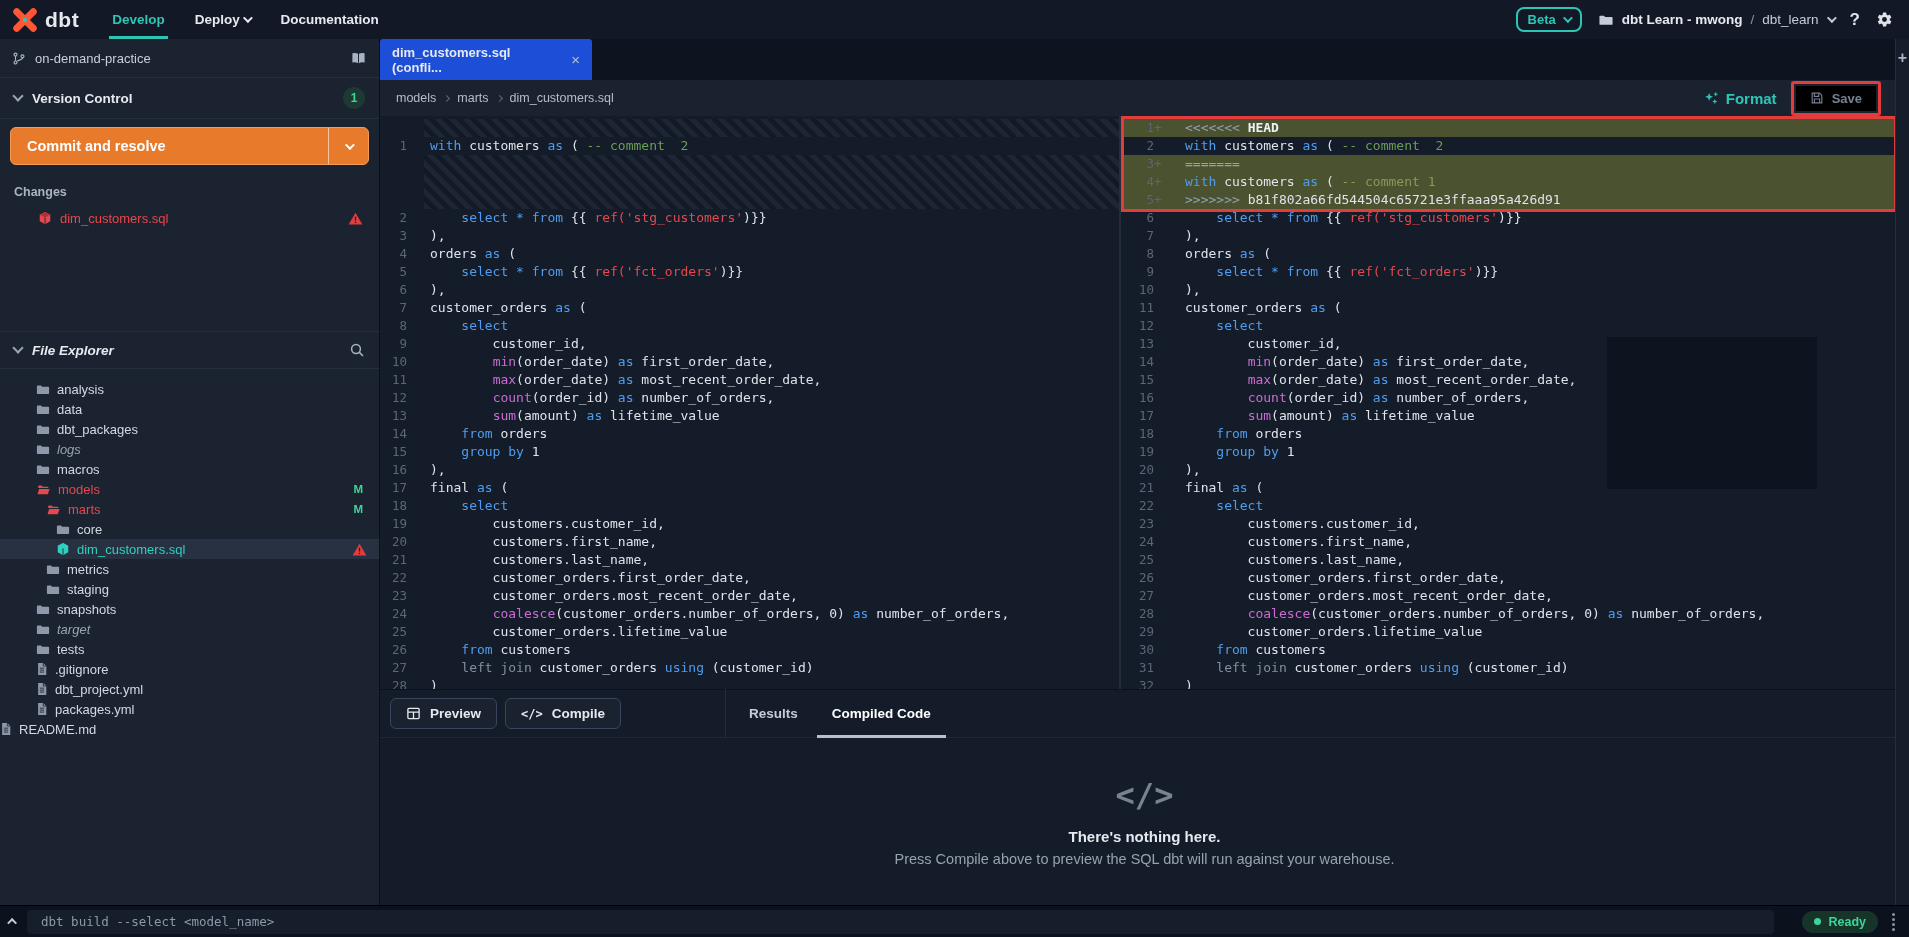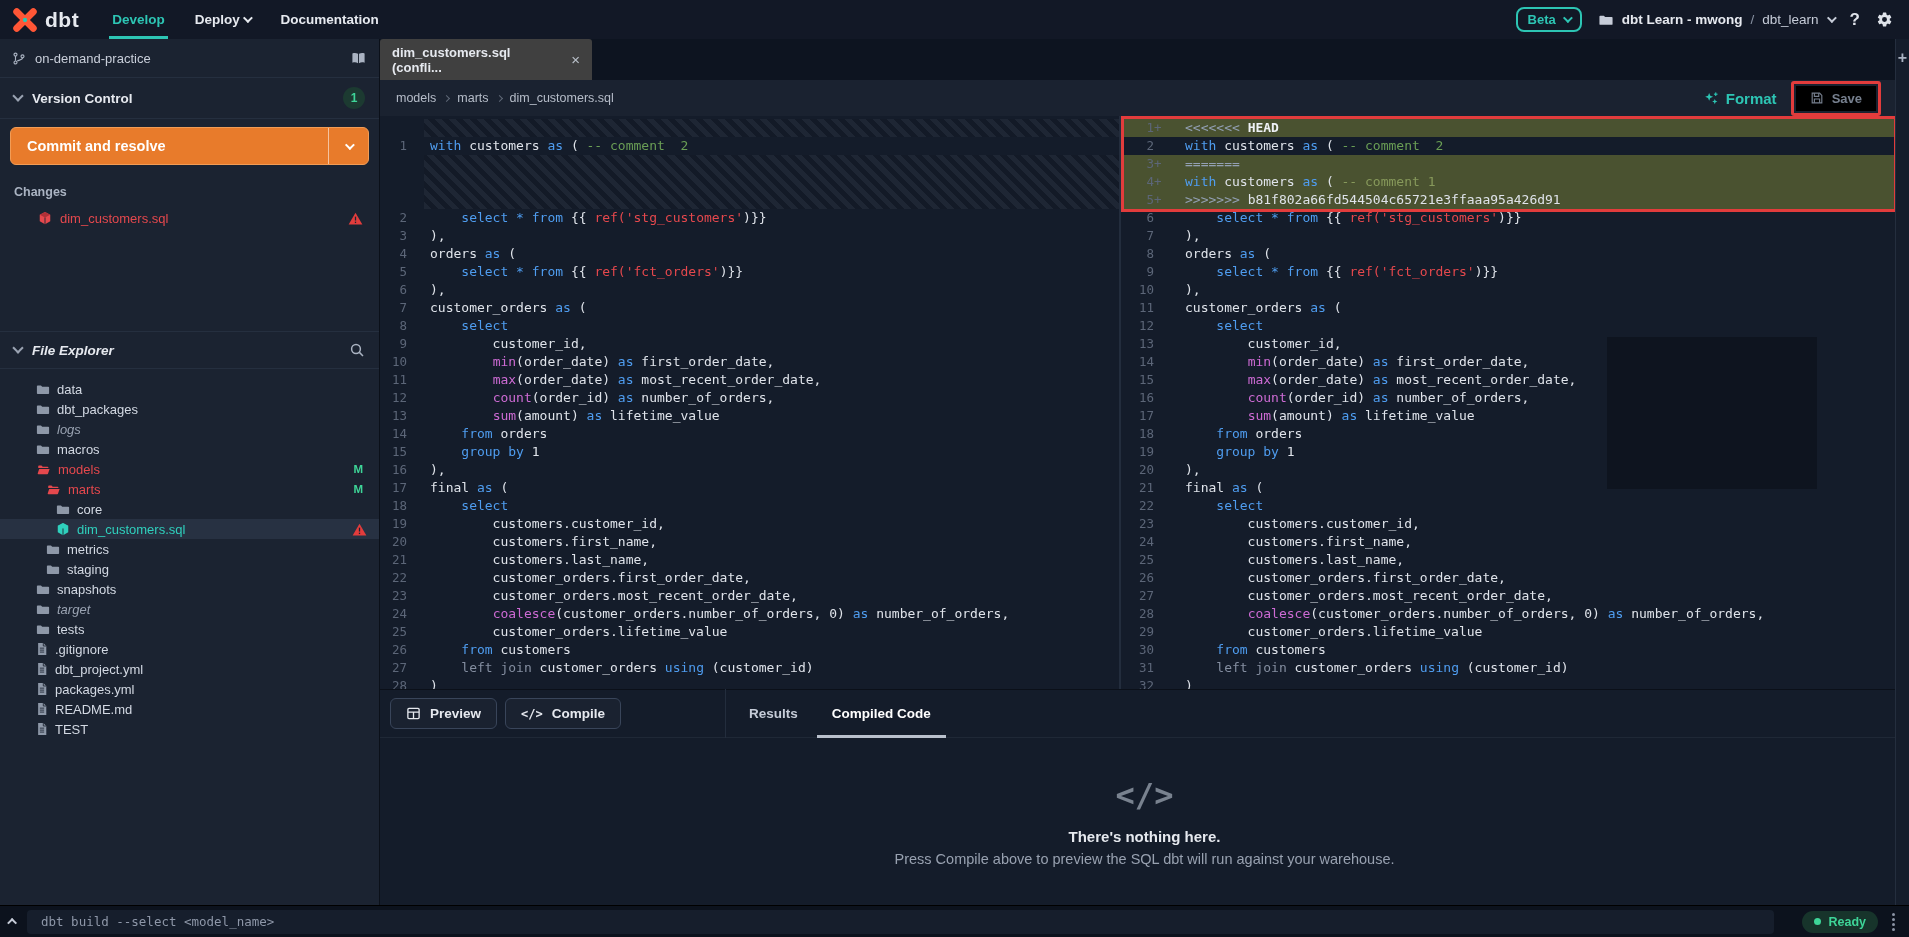--- a/index.html
+++ b/index.html
@@ -49,21 +49,21 @@
   .trow .ticon{color:#8e98a8;display:inline-flex;}
   .trow.ital .tlabel{font-style:italic;color:#9aa3b2;}
   .trow.c-red{color:#e5484d;} .trow.c-red .ticon{color:#e5484d;}
   .trow.sel{background:#273142;color:#2fd0bd;} .trow.sel .ticon{color:#2fd0bd;}
   .mbadge{margin-left:auto;padding-right:16px;color:#3ed598;font-size:11.5px;font-weight:bold;}
   .twarn{margin-left:auto;padding-right:12px;display:inline-flex;}
 
   
   .edcol{flex:1;display:flex;flex-direction:column;position:relative;}
   .tabbar{height:41px;flex:none;background:#0d1420;display:flex;align-items:flex-end;}
-  .tab{width:212px;height:41px;background:#404040;border-radius:3px 3px 0 0;display:flex;align-items:center;gap:26px;padding:0 12px;font-size:13px;font-weight:bold;cursor:pointer;}
+  .tab{width:212px;height:41px;background:#1d4ed8;border-radius:3px 3px 0 0;display:flex;align-items:center;gap:26px;padding:0 12px;font-size:13px;font-weight:bold;cursor:pointer;}
   .tab .x{margin-left:auto;color:#b9c0c9;font-size:15px;font-weight:normal;}
   .crumbrow{height:36px;flex:none;background:#1a2230;display:flex;align-items:center;padding:0 28px 0 16px;gap:8px;}
   .crumb{font-size:12.5px;color:#b6bdc9;}
   .csep{width:5px;height:5px;border-right:1.5px solid #5f6877;border-bottom:1.5px solid #5f6877;transform:rotate(-45deg);}
   .crumb-right{margin-left:auto;display:flex;align-items:center;gap:14px;}
   .format-btn{display:flex;align-items:center;gap:7px;color:#2dc5b4;font-size:15px;font-weight:bold;cursor:pointer;}
   .save-ring{border:3px solid #e23c3c;padding:2px;border-radius:3px;}
   .save-btn{display:flex;align-items:center;gap:8px;background:#000000;color:#77808f;font-size:13px;font-weight:bold;padding:5px 14px;border-radius:0;cursor:pointer;}
 
   .editor{height:573px;flex:none;display:flex;background:#141c2a;overflow:hidden;position:relative;}
@@ -221,20 +221,28 @@
       </span>
     </div>
     <div class="hr"></div>
     <div class="tree" id="file-tree">
         <div class="trow   " style="padding-left:36px">
           <span class="ticon icon">
             <svg width="14" height="13" viewBox="0 0 16 16" fill="currentColor">
               <path d="M1.5 3h4L7 4.5h7.5a1 1 0 0 1 1 1v7a1 1 0 0 1-1 1h-13a1 1 0 0 1-1-1V4a1 1 0 0 1 1-1z"></path>
             </svg>
           </span>
+          <span class="tlabel">analysis</span>
+        </div>
+        <div class="trow   " style="padding-left:36px">
+          <span class="ticon icon">
+            <svg width="14" height="13" viewBox="0 0 16 16" fill="currentColor">
+              <path d="M1.5 3h4L7 4.5h7.5a1 1 0 0 1 1 1v7a1 1 0 0 1-1 1h-13a1 1 0 0 1-1-1V4a1 1 0 0 1 1-1z"></path>
+            </svg>
+          </span>
           <span class="tlabel">data</span>
         </div>
         <div class="trow   " style="padding-left:36px">
           <span class="ticon icon">
             <svg width="14" height="13" viewBox="0 0 16 16" fill="currentColor">
               <path d="M1.5 3h4L7 4.5h7.5a1 1 0 0 1 1 1v7a1 1 0 0 1-1 1h-13a1 1 0 0 1-1-1V4a1 1 0 0 1 1-1z"></path>
             </svg>
           </span>
           <span class="tlabel">dbt_packages</span>
         </div>
@@ -362,39 +370,29 @@
         <div class="trow   " style="padding-left:36px">
           <span class="ticon icon">
             <svg width="12" height="14" viewBox="0 0 14 16" fill="currentColor">
               <path d="M2.5 1h6L12 4.5V15H2.5z"></path>
               <path d="M8.5 1v3.5H12" fill="none" stroke="#1b2331" stroke-width="1"></path>
               <path d="M4.5 7h5M4.5 9.3h5M4.5 11.6h5" stroke="#1b2331" stroke-width="1"></path>
             </svg>
           </span>
           <span class="tlabel">packages.yml</span>
         </div>
-        <div class="trow   " style="padding-left:36px">
+        <div class="trow   " style="">
           <span class="ticon icon">
             <svg width="12" height="14" viewBox="0 0 14 16" fill="currentColor">
               <path d="M2.5 1h6L12 4.5V15H2.5z"></path>
               <path d="M8.5 1v3.5H12" fill="none" stroke="#1b2331" stroke-width="1"></path>
               <path d="M4.5 7h5M4.5 9.3h5M4.5 11.6h5" stroke="#1b2331" stroke-width="1"></path>
             </svg>
           </span>
           <span class="tlabel">README.md</span>
-        </div>
-        <div class="trow   " style="padding-left:36px">
-          <span class="ticon icon">
-            <svg width="12" height="14" viewBox="0 0 14 16" fill="currentColor">
-              <path d="M2.5 1h6L12 4.5V15H2.5z"></path>
-              <path d="M8.5 1v3.5H12" fill="none" stroke="#1b2331" stroke-width="1"></path>
-              <path d="M4.5 7h5M4.5 9.3h5M4.5 11.6h5" stroke="#1b2331" stroke-width="1"></path>
-            </svg>
-          </span>
-          <span class="tlabel">TEST</span>
         </div>
       </div>
   </div>
 
   <div class="edcol">
     <div class="tabbar">
       <div class="tab">
         <span>dim_customers.sql (confli...</span>
         <span class="x">×</span>
       </div>

